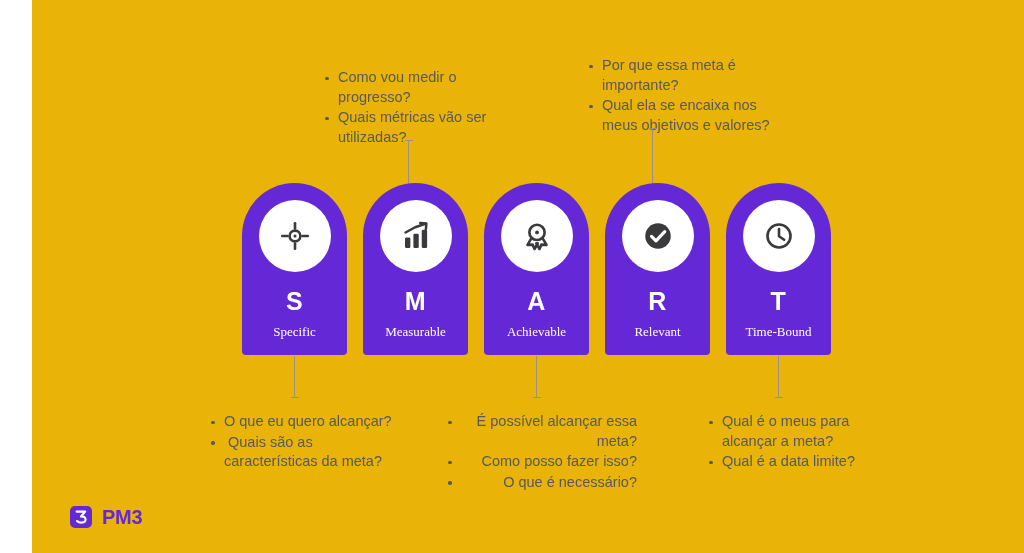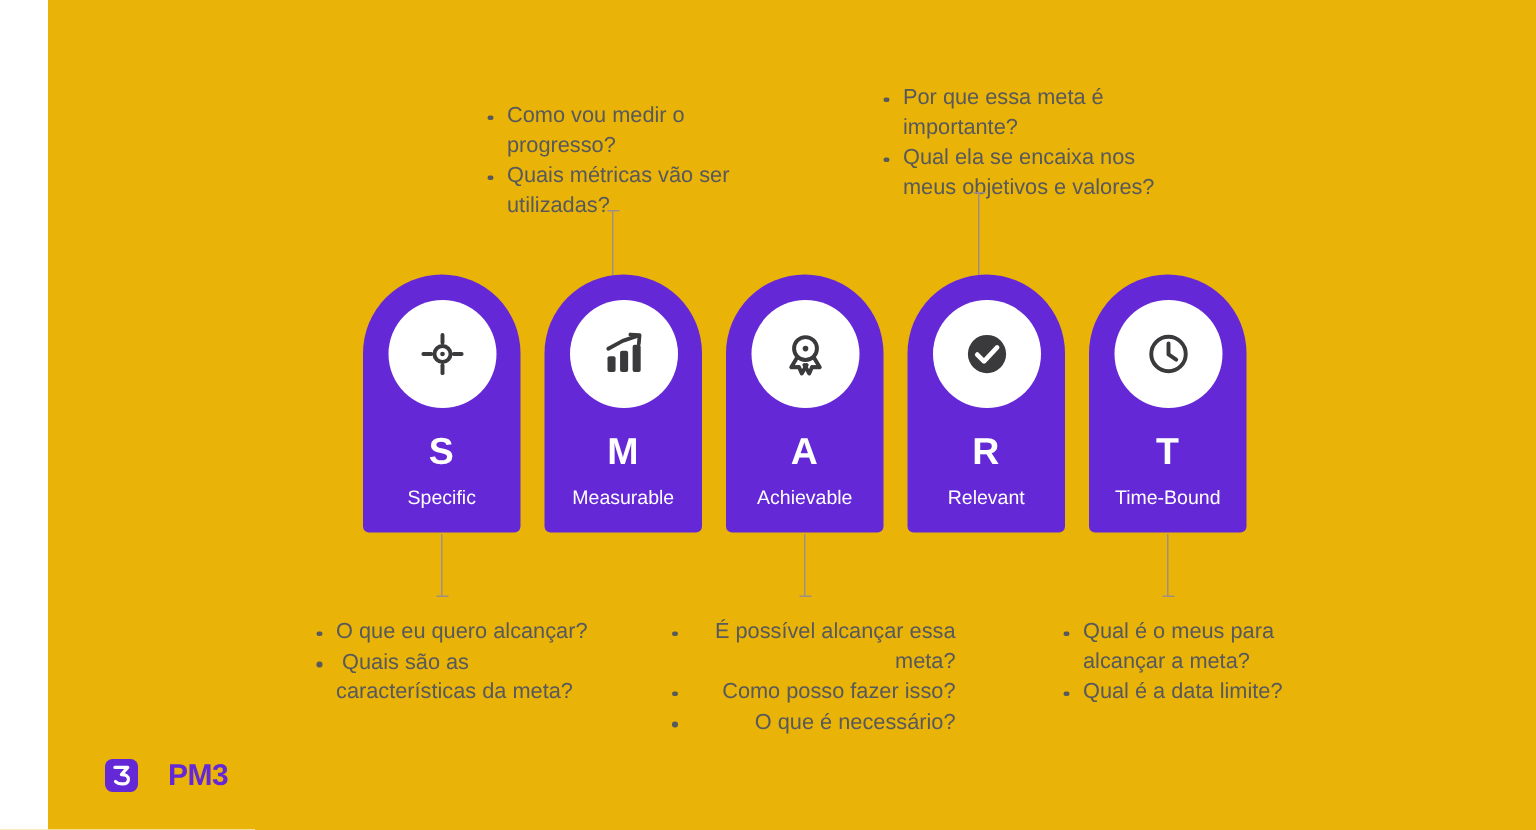--- a/index.html
+++ b/index.html
@@ -100,30 +100,31 @@
     font-size: 25px;
     font-weight: bold;
     line-height: 1;
     letter-spacing: 0.5px;
   }
   .pill-word {
     margin-top: 11px;
     color: #ffffff;
     font-size: 13px;
     line-height: 1;
+    font-family: Liberation Serif, serif;
   }
 
   
   .logo {
     position: absolute;
     left: 38px;
     top: 506px;
     display: flex;
     align-items: center;
-    gap: 20px;
+    gap: 10px;
   }
   .logo-mark {
     width: 22px;
     height: 22px;
     border-radius: 5px;
     background: #6528d7;
     display: flex;
     align-items: center;
     justify-content: center;
   }

